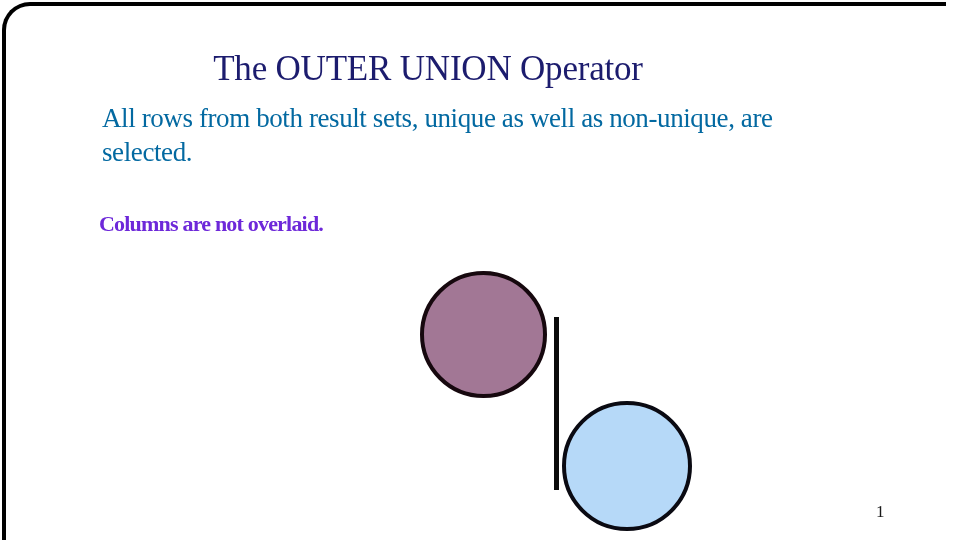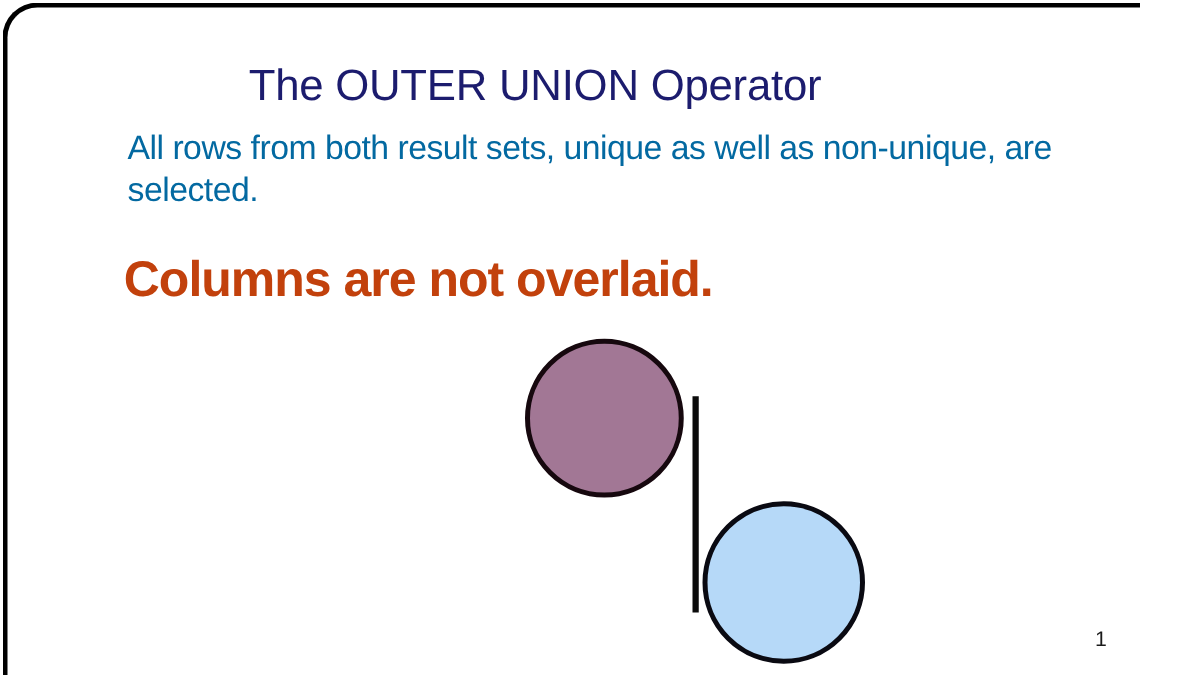--- a/index.html
+++ b/index.html
@@ -6,21 +6,22 @@
     margin: 0;
     padding: 0;
     background: #ffffff;
   }
   .slide {
     position: relative;
     width: 912px;
     height: 540px;
     background: #ffffff;
     overflow: hidden;
-    font-family: Liberation Sans, sans-serif;
+    font-family: Liberation Serif, serif;
+    padding-left: 34px;
   }
   
   .frame {
     position: absolute;
     top: 2px;
     left: 2px;
     right: -40px;
     bottom: -40px;
     border-top: 4px solid #000000;
     border-left: 4px solid #000000;
@@ -48,24 +49,24 @@
     letter-spacing: -0.4px;
   }
   .body-text .line {
     display: block;
     white-space: nowrap;
   }
   .emphasis {
     position: absolute;
     top: 207px;
     left: 99px;
-    font-size: 40px;
+    font-size: 22px;
     line-height: 34px;
     font-weight: bold;
-    color: #c2410c;
+    color: #6d28d9;
     letter-spacing: -0.8px;
     white-space: nowrap;
   }
   .circle {
     position: absolute;
     border-radius: 50%;
     box-sizing: border-box;
   }
   .circle-top {
     left: 420px;

